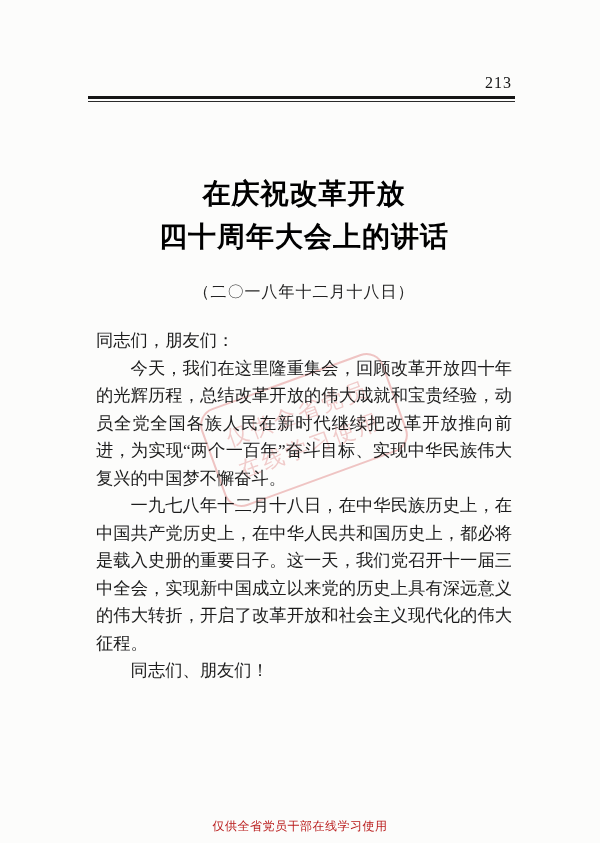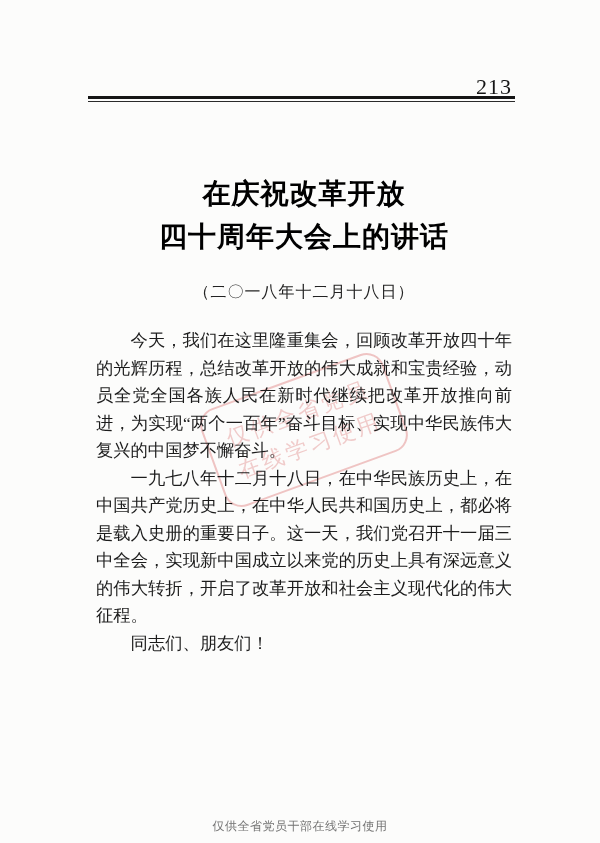--- a/index.html
+++ b/index.html
@@ -14,21 +14,21 @@
     height: 843px;
     margin: 0 auto;
     background: #fcfcfb;
     overflow: hidden;
     color: #1c1c1c;
   }
   .page-number {
     position: absolute;
     top: 74px;
     right: 88px;
-    font-size: 22px;
+    font-size: 16px;
     font-family: "Liberation Serif", serif;
     color: #151515;
     letter-spacing: 1px;
   }
   .rule-double {
     position: absolute;
     top: 96px;
     left: 88px;
     width: 427px;
   }
@@ -108,21 +108,21 @@
     white-space: nowrap;
   }
   .footer-note {
     position: absolute;
     top: 818px;
     left: 0;
     width: 600px;
     text-align: center;
     font-family: "Liberation Sans", sans-serif;
     font-size: 12px;
-    color: #737373;
+    color: #b91c1c;
     letter-spacing: 0.5px;
   }
 </style>
 </head>
 <body>
 
 <div class="page">
 
   <div class="page-number">213</div>
 
@@ -137,20 +137,21 @@
   </div>
 
   <div class="date-line">（二〇一八年十二月十八日）</div>
 
   <div class="watermark-stamp">
     <span>仅供全省党员</span>
     <span>在线学习使用</span>
   </div>
 
   <div class="body-text">
+    <p>同志们，朋友们：</p>
     <p class="indent">今天，我们在这里隆重集会，回顾改革开放四十年的光辉历程，总结改革开放的伟大成就和宝贵经验，动员全党全国各族人民在新时代继续把改革开放推向前进，为实现“两个一百年”奋斗目标、实现中华民族伟大复兴的中国梦不懈奋斗。</p>
     <p class="indent">一九七八年十二月十八日，在中华民族历史上，在中国共产党历史上，在中华人民共和国历史上，都必将是载入史册的重要日子。这一天，我们党召开十一届三中全会，实现新中国成立以来党的历史上具有深远意义的伟大转折，开启了改革开放和社会主义现代化的伟大征程。</p>
     <p class="indent">同志们、朋友们！</p>
   </div>
 
   <div class="footer-note">仅供全省党员干部在线学习使用</div>
 
 </div>
 
 </body></html>

